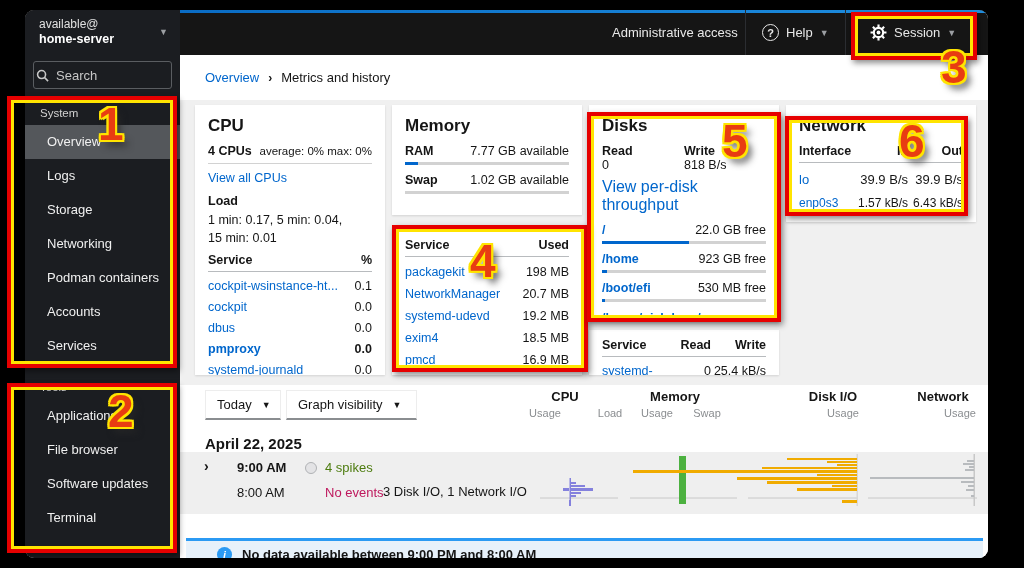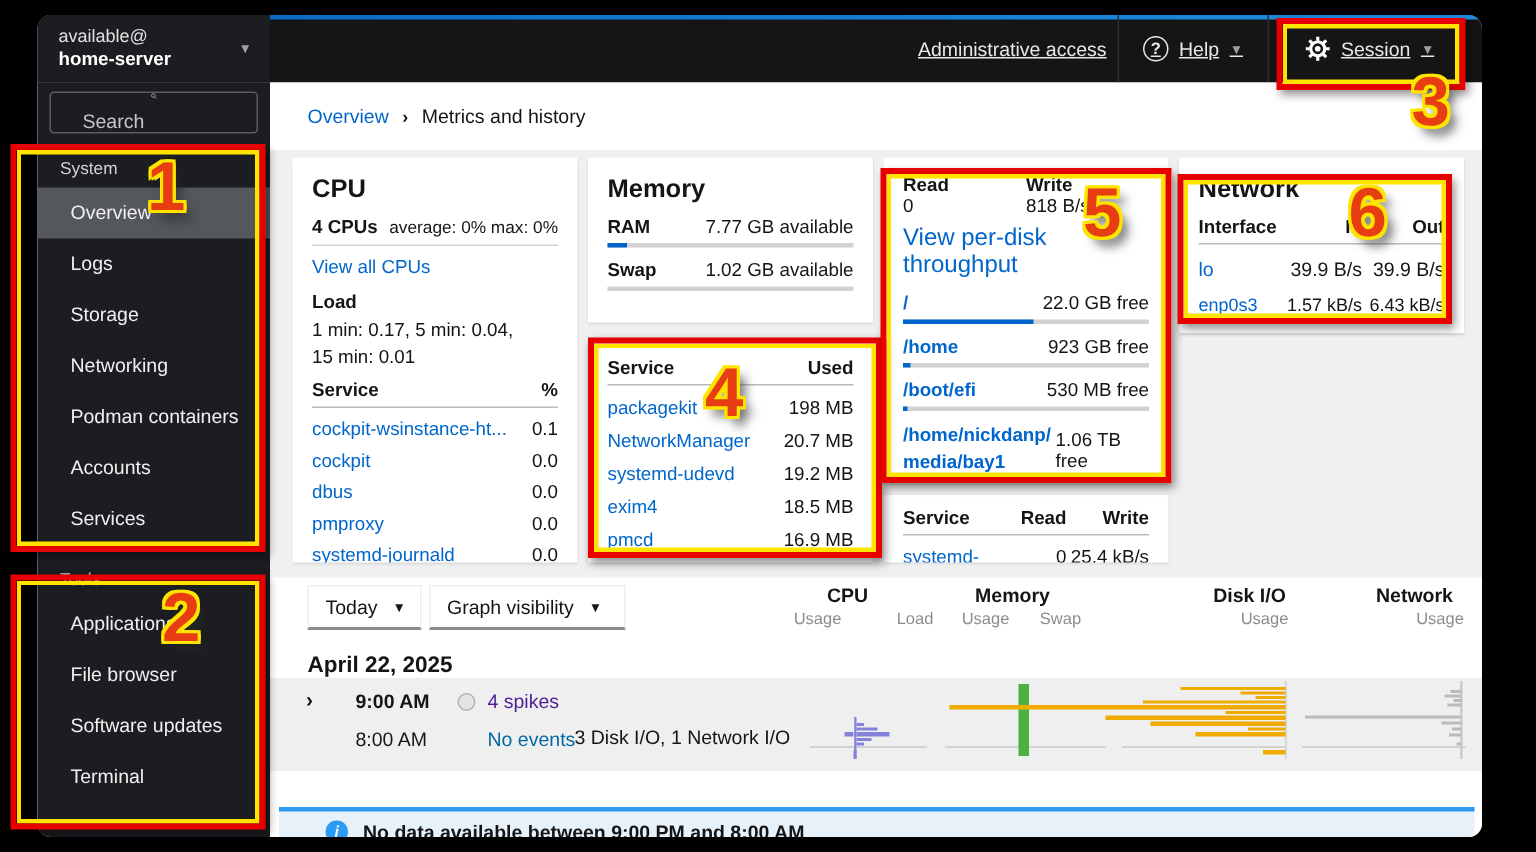--- a/index.html
+++ b/index.html
@@ -12,30 +12,30 @@
 
   
   .masthead { position:absolute; left:0; top:0; width:963px; height:45px; background:#151515; }
   .stripe { position:absolute; left:155px; top:0; right:0; height:3px;
             background:linear-gradient(90deg,#0a6cc4,#1f8fe0); }
   .side-head { position:absolute; left:0; top:0; width:155px; height:45px; background:#1b1d21; }
   .user-line { position:absolute; left:14px; top:7px; font-size:12px; color:#e0e0e0; }
   .host-line { position:absolute; left:14px; top:22px; font-size:12.5px; font-weight:bold; color:#fff; }
   .caret { font-size:9px; color:#9c9fa3; }
   .mast-item { position:absolute; top:0; height:45px; display:flex; align-items:center; gap:7px;
-               color:#e8e8e8; font-size:13px;text-decoration:underline; }
+               color:#e8e8e8; font-size:13px; }
   .mast-div { position:absolute; top:0; width:1px; height:45px; background:#2b2d31; }
   .qicon { display:inline-flex; width:17px; height:17px; border:1.5px solid #e8e8e8; border-radius:50%;
            align-items:center; justify-content:center; font-size:11px; font-weight:bold; color:#e8e8e8; }
 
   
   .sidebar { position:absolute; left:0; top:45px; width:155px; height:503px; background:#1b1d21; }
   .search-box { position:absolute; left:8px; top:6px; width:139px; height:28px;
                 border:1px solid #5a5d61; border-radius:3px; display:flex; align-items:center;
-                padding:0 2px; gap:7px;flex-direction:column; }
+                padding:0 2px; gap:7px; }
   .search-box input { background:transparent; border:none; outline:none; color:#d2d2d2;
                       font-size:13px; width:95px; font-family:inherit; }
   .search-box input::placeholder { color:#c7c7c7; opacity:1; }
   .nav-label { font-size:11.5px; color:#d2d2d2; padding:10px 0 6px 15px; }
   .nav-item { height:34px; line-height:34px; padding-left:22px; font-size:13px; color:#f0f0f0; cursor:pointer; }
   .nav-item.active { background:#54575b; }
 
   
   .crumb-bar { position:absolute; left:155px; top:45px; width:808px; height:45px; background:#fff; }
   .crumbs { position:absolute; left:25px; top:15px; font-size:13px; display:flex; gap:9px; align-items:center; }
@@ -61,24 +61,24 @@
             padding:0 11px; font-size:13px; cursor:pointer; color:#151515; }
   .dd-btn .caret { color:#151515; }
   .col-title { position:absolute; font-size:13px; font-weight:600; transform:translateX(-50%); }
   .col-sub { position:absolute; font-size:11px; color:#8a8d90; transform:translateX(-50%); }
   .date-h { position:absolute; left:25px; top:50px; font-size:15px; font-weight:bold; }
   .events { position:absolute; left:0; top:67px; width:808px; height:62px; background:#efefef; }
   .ev-chev { position:absolute; left:24px; top:6px; font-size:14px; font-weight:bold; color:#151515; cursor:pointer; }
   .ev-time1 { position:absolute; left:57px; top:8px; font-size:13px; font-weight:bold; }
   .ev-circ { position:absolute; left:125px; top:10px; width:12px; height:12px; border:1.5px solid #b0b2b5;
              border-radius:50%; background:#e3e3e5; }
-  .ev-badge { position:absolute; left:145px; top:8px; font-size:13px; color:#4c1d95; }
+  .ev-badge { position:absolute; left:145px; top:8px; font-size:13px; color:#4d7c0f; }
   .ev-detail { position:absolute; left:203px; top:8px; font-size:13px;margin-top:24px; }
   .ev-time2 { position:absolute; left:57px; top:33px; font-size:13px; }
-  .ev-none { position:absolute; left:145px; top:33px; font-size:13px; color:#0369a1; }
+  .ev-none { position:absolute; left:145px; top:33px; font-size:13px; color:#be185d; }
 
   
   .alert { position:absolute; left:161px; top:528px; width:797px; height:30px;
            background:#e7f1fa; border-top:3px solid #2b9af3; display:flex; align-items:center;
            padding-left:31px; gap:10px; }
   .info-ic { width:15px; height:15px; border-radius:50%; background:#2b9af3; color:#fff;
              font-size:10.5px; font-weight:bold; font-style:italic; display:inline-flex;
              align-items:center; justify-content:center; }
   .alert-text { font-size:13px; font-weight:bold; }
 
@@ -181,21 +181,21 @@
       <span>0.1</span>
       </div>
     <div class="trow" style="margin-top:7px;">
       <a class="lnk">cockpit</a>
       <span>0.0</span>
       </div>
     <div class="trow" style="margin-top:7px;">
       <a class="lnk">dbus</a>
       <span>0.0</span>
       </div>
-    <div class="trow" style="margin-top:7px;">
+    <div class="trow" style="margin-top:7px;font-weight:bold;">
       <a class="lnk">pmproxy</a>
       <span>0.0</span>
       </div>
     <div class="trow" style="margin-top:7px;">
       <a class="lnk">systemd-journald</a>
       <span>0.0</span>
       </div>
   </div>
 
   <div class="card" style="left:367px; top:95px; width:190px; height:110px;">
@@ -237,20 +237,21 @@
       <a class="lnk">exim4</a>
       <span>18.5 MB</span>
       </div>
     <div class="trow" style="margin-top:8px;">
       <a class="lnk">pmcd</a>
       <span>16.9 MB</span>
       </div>
   </div>
 
   <div class="card" style="left:564px; top:95px; width:190px; height:217px;">
+    <h2>Disks</h2>
     <div style="display:flex;">
       <div style="width:50%;"><span class="b">Read</span><br>
         <span>0</span></div>
       <div style="width:50%;"><span class="b">Write</span><br>
         <span>818 B/s</span></div>
     </div>
     <div style="margin-top:6px;"><a class="lnk" style="font-size:16px;">View per-disk throughput</a></div>
     <div class="kv" style="margin-top:9px;">
       <a class="lnk b">/</a>
       <span>22.0 GB free</span>

